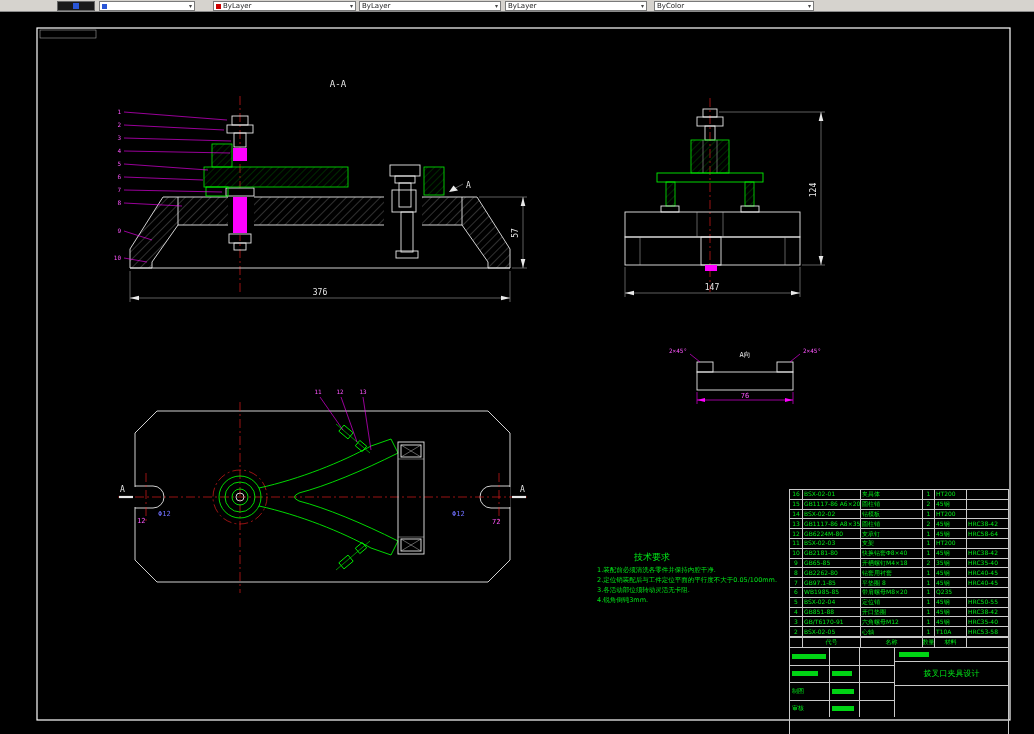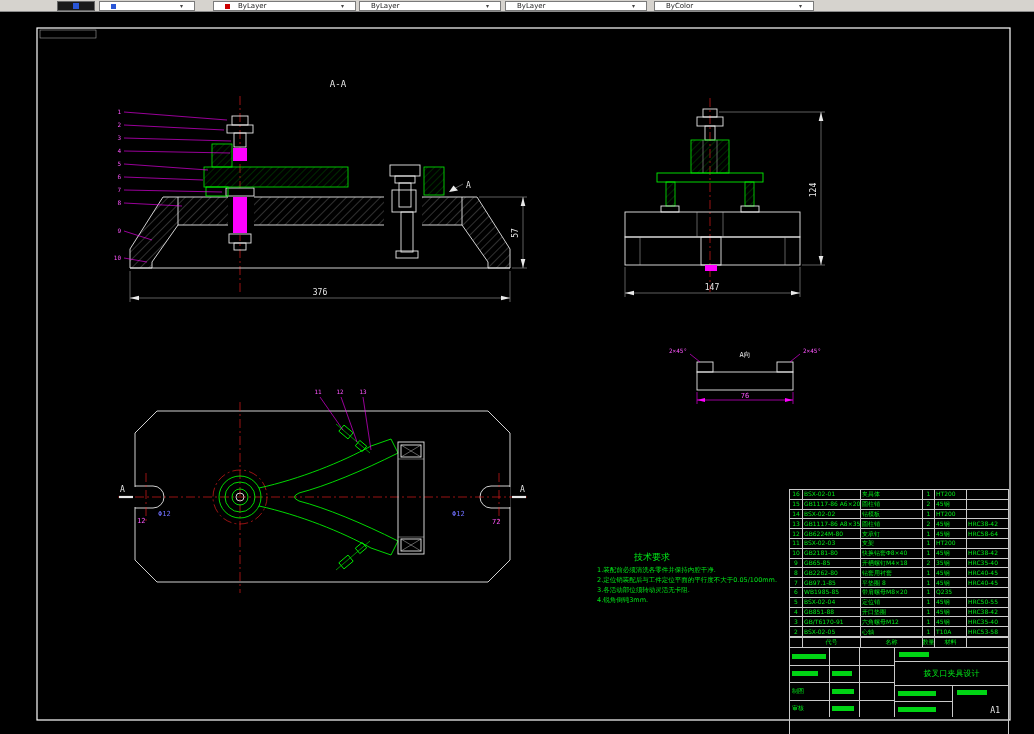--- a/index.html
+++ b/index.html
@@ -1,21 +1,21 @@
 <!DOCTYPE html>
 <html><head>
 <meta charset="utf-8">
 <style>
   *{margin:0;padding:0;box-sizing:border-box}
   html,body{width:1034px;height:734px;background:#000;overflow:hidden;
     font-family:"DejaVu Sans",sans-serif}
   .topbar{position:absolute;top:0;left:0;width:1034px;height:12px;background:#d6d3ce;
     border-bottom:1px solid #8a8a8a;z-index:6}
   .tb-box{position:absolute;top:1px;height:10px;background:#fff;border:1px solid #7a7a7a;
-    display:flex;align-items:center;gap:8px;padding:0 11px;font-size:7px;line-height:1;color:#222;
+    display:flex;align-items:center;gap:2px;padding:0 2px;font-size:7px;line-height:1;color:#222;
     overflow:hidden;white-space:nowrap}
   .tb-dark{position:absolute;top:1px;left:57px;width:38px;height:10px;background:#1a1a1a;
     border:1px solid #666;display:flex;align-items:center;justify-content:center}
   .tb-glyph{width:6px;height:6px;background:#2a56d6}
   .swatch-r{width:5px;height:5px;background:#c00;flex:0 0 auto}
   .swatch-b{width:5px;height:5px;background:#2a56d6;flex:0 0 auto}
   .caret{margin-left:auto;font-size:6px;color:#444}
   .canvas{position:absolute;top:0;left:0;width:1034px;height:734px}
   svg{position:absolute;top:0;left:0}
 
@@ -499,29 +499,15 @@
             <div class="bar" style="width:22px"></div>
           </div>
         <div class="tb-lc" style="flex:1;border-right:none"></div>
       </div>
     </div>
     <div class="tb-right">
       <div class="tb-r0">
           <div class="bar" style="width:30px"></div>
         </div>
       <div class="tb-title">拨叉口夹具设计</div>
-      <div class="tb-r2">
-        <div class="tb-r2l">
-          <div>
-              <div class="bar" style="width:38px"></div>
-            </div>
-          <div>
-              <div class="bar" style="width:38px"></div>
-            </div>
-        </div>
-        <div class="tb-r2r">
-          <div class="bar" style="width:30px;position:absolute;left:4px;top:4px"></div>
-          <div class="tb-sheet">A1</div>
-        </div>
-      </div>
     </div>
   </div>
 </div>
 
 </body></html>

